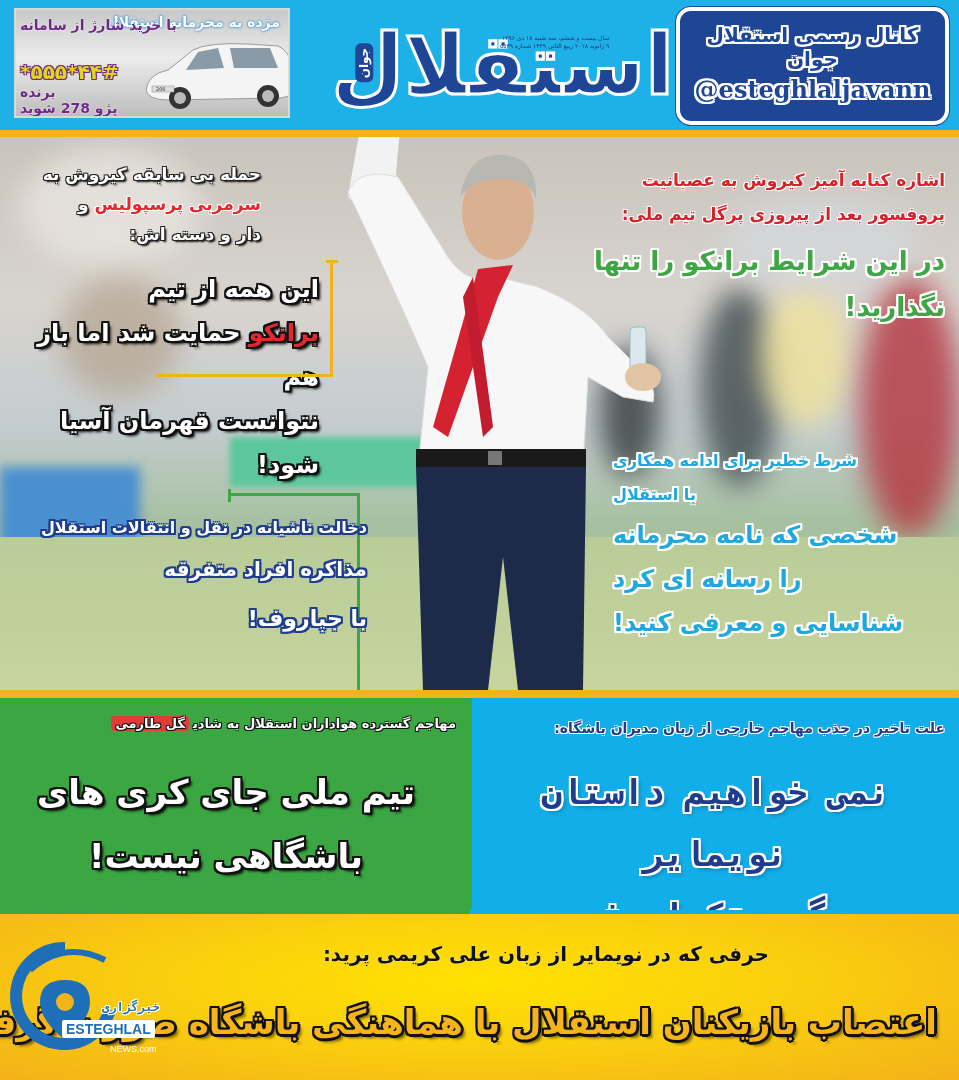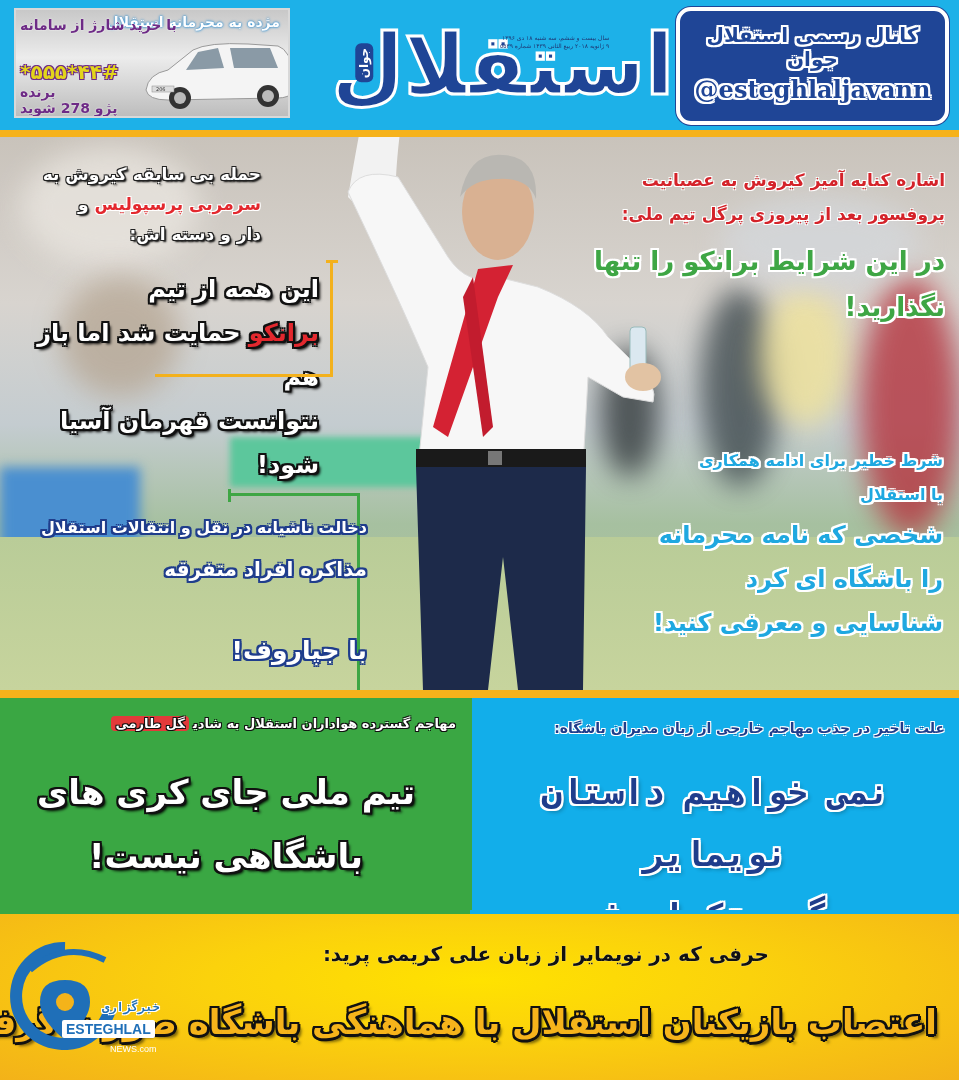--- a/index.html
+++ b/index.html
@@ -182,28 +182,28 @@
     <div class="red-kick-text">اشاره کنایه آمیز کیروش به عصبانیت</div>
     <div class="red-kick-text">پروفسور بعد از پیروزی پرگل تیم ملی:</div>
     <div class="green-hl" style="font-size:26px; line-height:48px; margin-top:6px;">در این شرایط برانکو را تنها</div>
     <div class="green-hl" style="font-size:26px; line-height:44px;">نگذارید!</div>
   </div>
 
   <div class="bracket-green"></div>
   <div class="story" style="right:592px; top:376px; width:360px; text-align:right;">
     <div class="navy-hl" style="font-size:16px; line-height:30px;">دخالت ناشیانه در نقل و انتقالات استقلال</div>
     <div class="navy-hl" style="font-size:20px; line-height:52px;">مذاکره افراد متفرقه</div>
-    <div class="navy-hl" style="font-size:25px; line-height:48px;margin-top:32px;">با جپاروف!</div>
-  </div>
-
-  <div class="story" style="right:16px; top:308px; width:330px; text-align:right;">
+    <div class="navy-hl" style="font-size:22px; line-height:48px;">با جپاروف!</div>
+  </div>
+
+  <div class="story" style="right:16px; top:308px; width:330px; text-align:left;">
     <div class="cyan-hl" style="font-size:16px; line-height:32px;">شرط خطیر برای ادامه همکاری</div>
     <div class="cyan-hl" style="font-size:16px; line-height:36px;">با استقلال</div>
     <div class="cyan-hl" style="font-size:24px; line-height:44px;">شخصی که نامه محرمانه</div>
-    <div class="cyan-hl" style="font-size:24px; line-height:44px;">را باشگاه ای کرد</div>
+    <div class="cyan-hl" style="font-size:24px; line-height:44px;">را رسانه ای کرد</div>
     <div class="cyan-hl" style="font-size:24px; line-height:44px;">شناسایی و معرفی کنید!</div>
   </div>
 </div>
 
 <div class="orange-line2"></div>
 
 <div class="panel-green">
   <div class="kick"><span>مهاجم گسترده هواداران استقلال به شادی</span><span class="gol-badge">گل طارمی</span></div>
   <div class="hl hl-black">
     <div>تیم ملی جای کری های</div>

